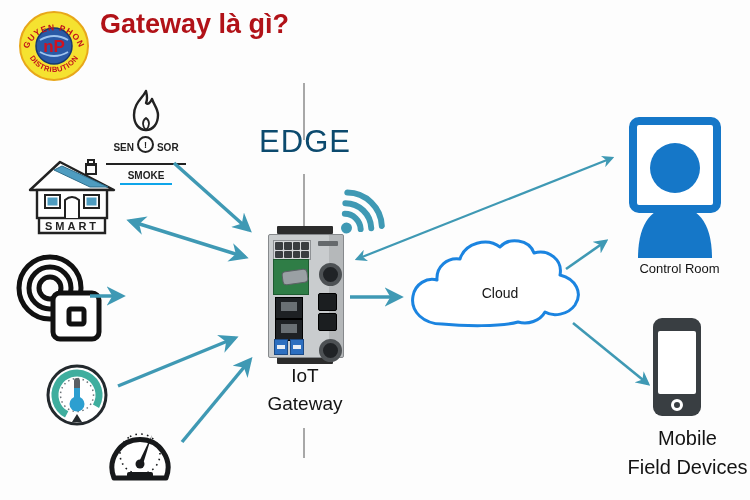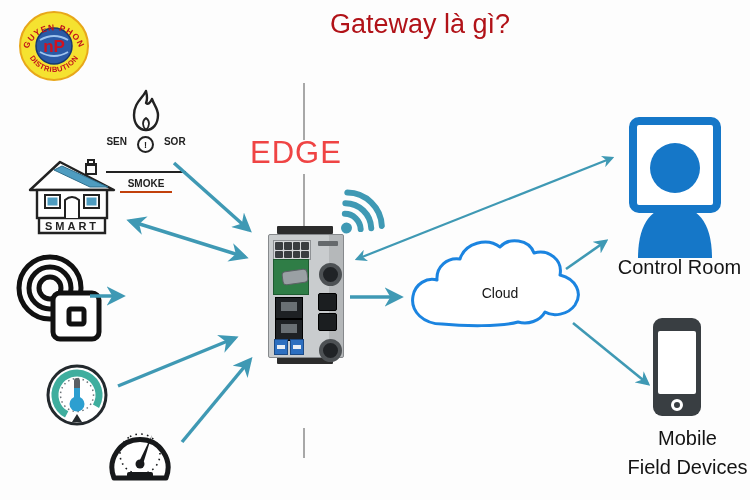--- a/index.html
+++ b/index.html
@@ -1,41 +1,41 @@
 <!DOCTYPE html>
 <html><head>
 <meta charset="utf-8">
 <style>
   html,body{margin:0;padding:0;background:#e9e9e9;font-family:"Liberation Sans",sans-serif;}
   #canvas{position:relative;width:750px;height:500px;background:#fdfdfd;overflow:hidden;margin:0 auto;}
   .abs{position:absolute;}
 
   
-  .title{left:100px;top:8px;width:640px;text-align:center;color:#b11218;font-weight:400;
+  .title{left:100px;top:8px;width:640px;color:#b11218;font-weight:700;
          font-size:27px;line-height:1.2;}
 
   
   .vline{left:303px;width:2px;background:#a8a8a8;}
-  .edge-label{left:250px;top:135px;width:110px;font-size:31px;color:#ef4444;letter-spacing:1px;}
+  .edge-label{left:250px;top:124px;width:110px;text-align:center;font-size:31px;color:#0c4a6e;letter-spacing:1px;}
 
   
   .lbl{color:#141414;text-align:center;line-height:1.45;}
   .devices-lbl{left:118px;top:266px;width:130px;font-size:20px;}
   .iot-lbl{left:250px;top:362px;width:110px;font-size:19px;}
   .cloud-lbl{left:455px;top:283px;width:90px;font-size:14px;}
-  .control-lbl{left:612px;top:253px;width:135px;font-size:20px;}
+  .control-lbl{left:612px;top:260px;width:135px;font-size:13px;}
   .mobile-lbl{left:620px;top:424px;width:135px;font-size:20px;}
 
   
   .smoke-box{left:106px;top:88px;width:80px;text-align:center;}
-  .sensor-row{display:flex;align-items:flex-start;justify-content:center;gap:10px;
-              border-bottom:2px solid #222;padding-bottom:18px;font-size:10px;font-weight:700;color:#222;}
+  .sensor-row{display:flex;align-items:flex-end;justify-content:center;gap:3px;
+              border-bottom:2px solid #222;padding-bottom:10px;font-size:10px;font-weight:700;color:#222;}
   .alert-circle{display:inline-flex;align-items:center;justify-content:center;width:13px;height:13px;
                 border:2px solid #222;border-radius:50%;font-size:9px;font-weight:700;color:#222;}
-  .smoke-word{border-bottom:2px solid #c2410c;font-size:10px;font-weight:700;color:#222;padding:2px 8px 2px 8px;display:inline-block;}
+  .smoke-word{border-bottom:2px solid #0ea5e9;font-size:10px;font-weight:700;color:#222;padding:2px 8px 2px 8px;display:inline-block;}
 
   
   .device{left:268px;top:226px;width:74px;height:138px;}
   .dev-rail{position:absolute;left:9px;width:56px;height:8px;background:#2c2c2c;border-radius:1px;}
   .dev-body{position:absolute;left:0;top:8px;width:74px;height:122px;background:#c9ccce;
             border:1px solid #86898c;border-radius:2px;box-shadow:inset -14px 0 0 #b5b8ba;}
   .dev-logo{position:absolute;right:5px;top:6px;width:20px;height:5px;background:#65696c;border-radius:1px;}
   .dev-terminal{position:absolute;left:4px;top:5px;width:34px;height:16px;background:#d6d8da;border:1px solid #8e9194;
                 display:grid;grid-template-columns:repeat(4,1fr);grid-template-rows:repeat(2,1fr);gap:1px;padding:1px;}
   .dev-terminal span{background:#3a3d40;border-radius:1px;}
@@ -175,20 +175,24 @@
         </div>
       <div class="dev-port-col">
         <div class="dev-circ" style="top:4px;"></div>
         <div class="dev-serial" style="top:34px;"></div>
         <div class="dev-serial" style="top:54px;"></div>
         <div class="dev-circ" style="top:80px;"></div>
       </div>
     </div>
   </div>
 
+  <div class="abs lbl iot-lbl">
+    <div>IoT</div>
+    <div>Gateway</div>
+  </div>
 
   <svg class="abs" style="left:332px;top:188px;transform:rotate(44deg);" width="54" height="54" viewBox="0 0 54 54">
     <circle cx="27" cy="45" r="5.5" fill="#3f99b4"></circle>
     <path d="M16,36 A16 16 0 0 1 38,36" fill="none" stroke="#3f99b4" stroke-width="6" stroke-linecap="round"></path>
     <path d="M9,28 A26 26 0 0 1 45,28" fill="none" stroke="#3f99b4" stroke-width="6" stroke-linecap="round"></path>
     <path d="M3,19 A35 35 0 0 1 51,19" fill="none" stroke="#3f99b4" stroke-width="6" stroke-linecap="round"></path>
   </svg>
 
   <svg class="abs" style="left:402px;top:230px;" width="196" height="106" viewBox="0 0 196 106">
     <path d="M40,94 C22,94 8,82 11,66 C13,54 25,47 35,50 C34,37 45,27 58,29 C63,13 85,7 98,17 C107,7 127,9 132,23 C147,19 161,30 158,45 C174,49 181,63 173,75 C166,85 151,87 143,82 C138,91 126,95 116,92 C100,97 60,96 40,94 Z" fill="#ffffff" stroke="#1b84e0" stroke-width="3" stroke-linejoin="round"></path>

